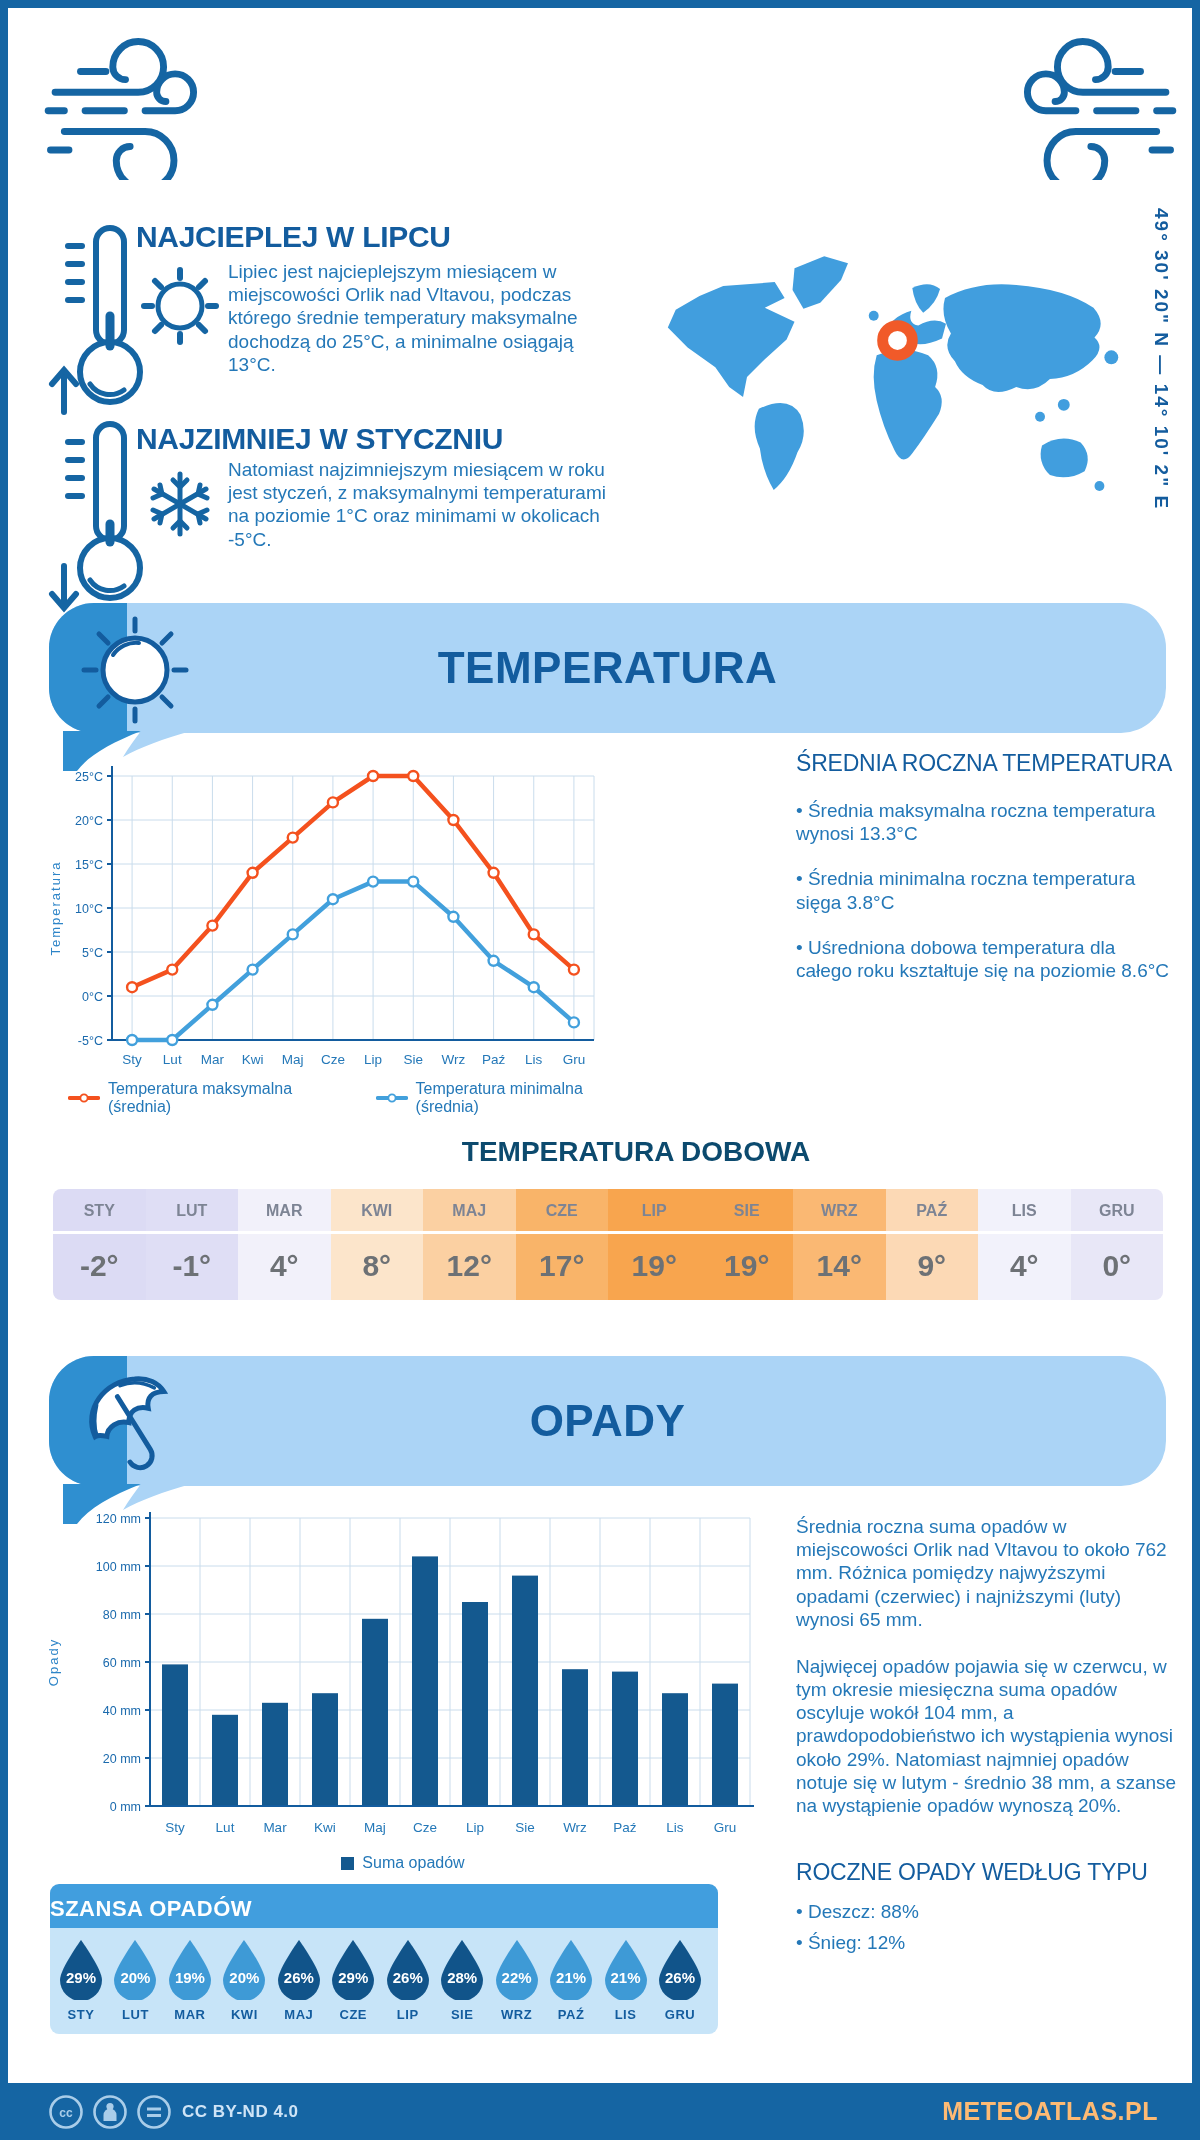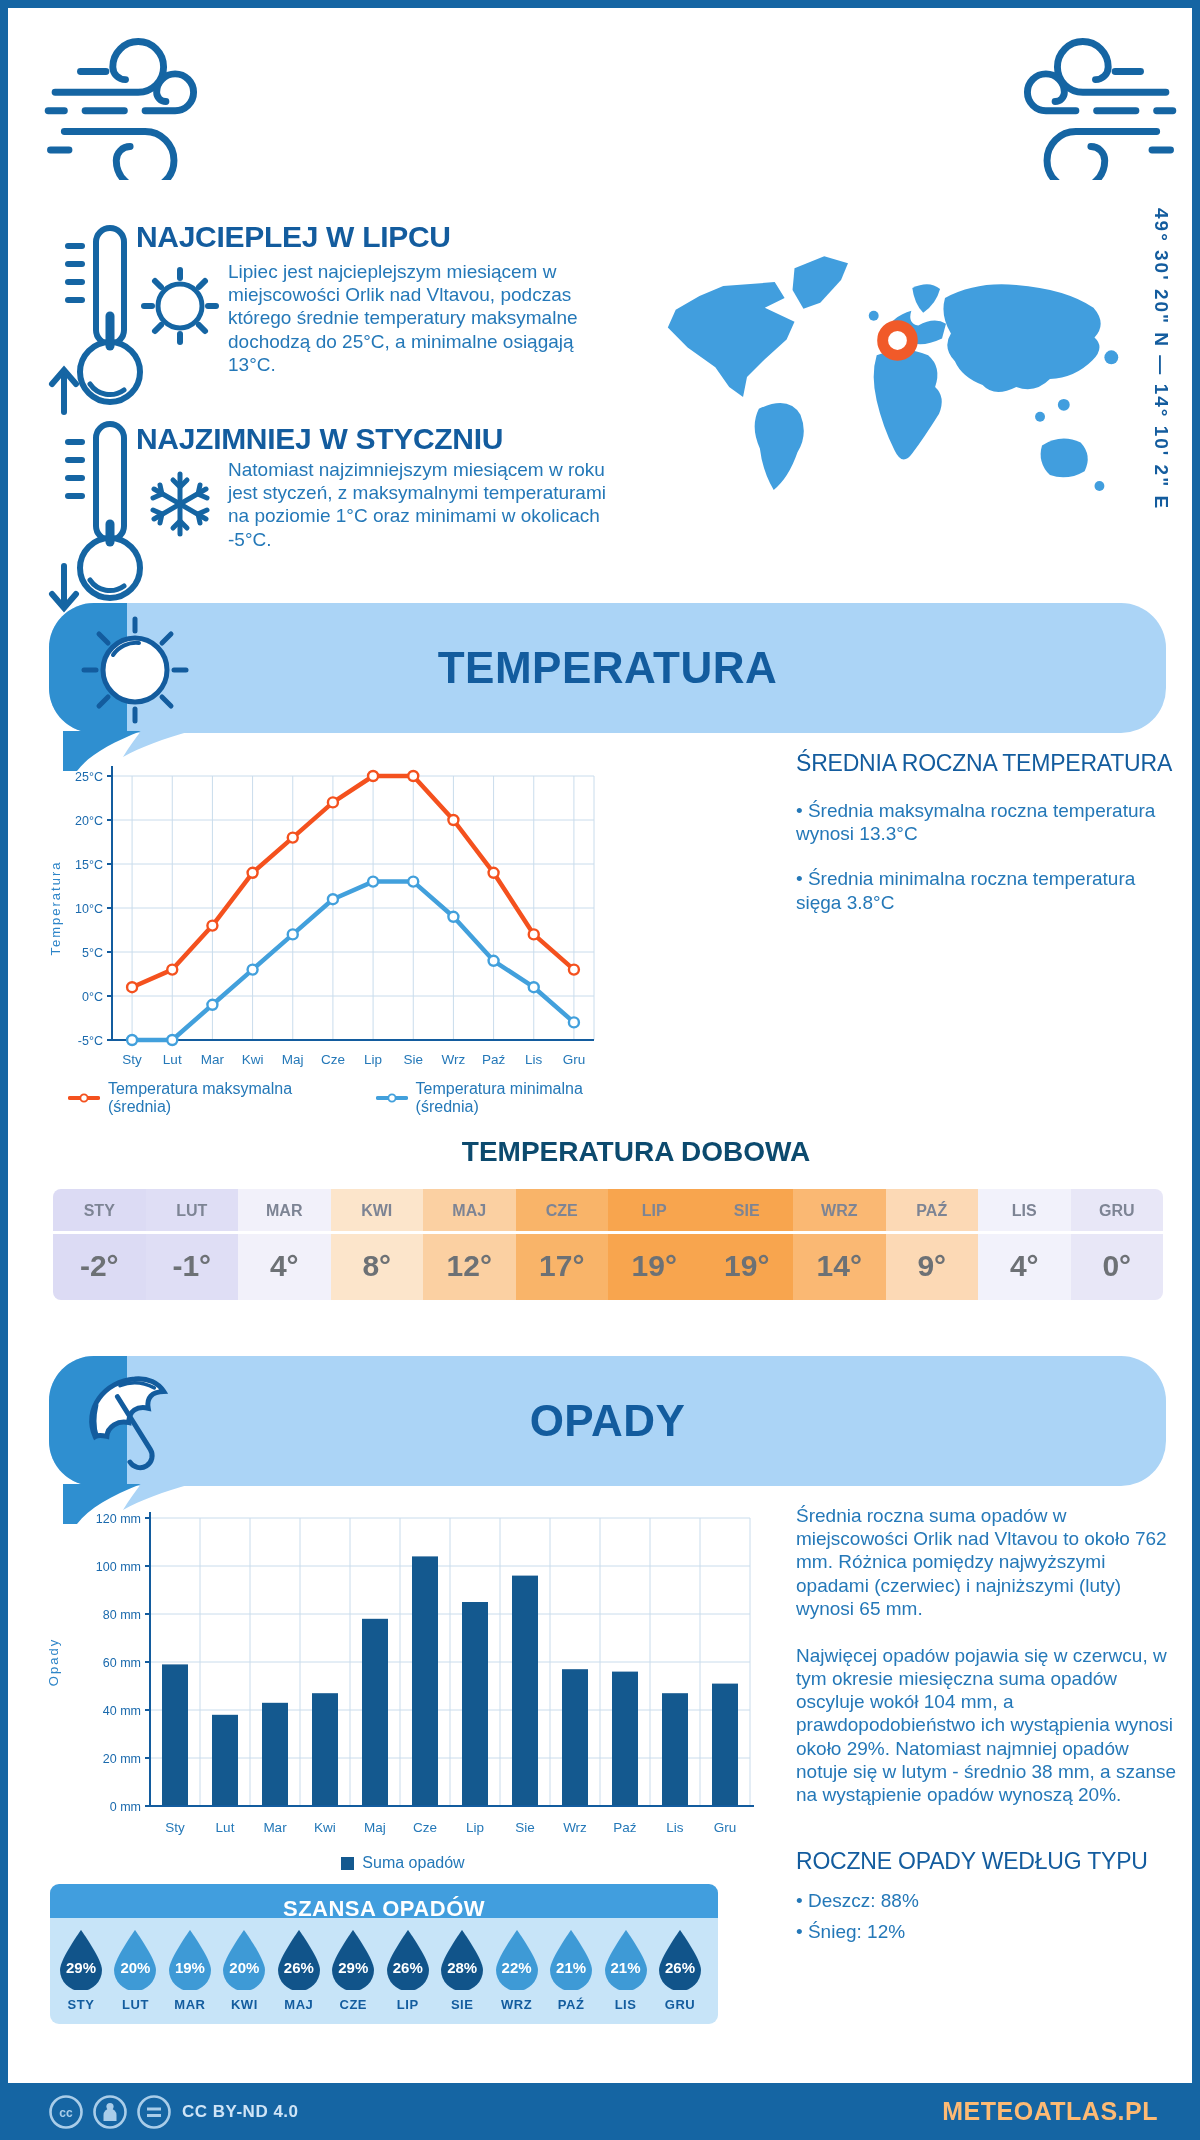--- a/index.html
+++ b/index.html
@@ -33,34 +33,34 @@
 
   
   .tick{font-size:12.5px;fill:#1b6aad;font-family:"Liberation Sans",sans-serif;}
   .cat{font-size:13.5px;fill:#2478b8;font-family:"Liberation Sans",sans-serif;}
   .ylab{font-size:13px;fill:#2e85c8;letter-spacing:2px;font-family:"Liberation Sans",sans-serif;}
   .legend-row{position:absolute;display:flex;justify-content:center;gap:56px;}
   .leg-item{display:flex;align-items:center;gap:8px;font-size:16px;color:#2478b8;}
 
   
   .aside-title{font-size:23px;font-weight:normal;color:#135c9e;margin:0 0 22px 0;letter-spacing:-.2px;}
-  .aside-p{font-size:19px;line-height:1.22;color:#2478b8;margin:0 0 24px 0;}
+  .aside-p{font-size:19px;line-height:1.22;color:#2478b8;margin:11px 0 24px 0;}
   .aside-bullet{font-size:19px;line-height:1.22;color:#2478b8;margin:0 0 22px 0;}
 
   
   .daily-title{position:absolute;left:0;width:100%;text-align:center;top:1128px;font-size:28px;font-weight:bold;color:#0c4a6e;padding-left:36px;}
   .daily-table{position:absolute;left:45px;top:1181px;width:1110px;display:flex;border-radius:8px;overflow:hidden;}
   .daily-col{flex:1 1 0;text-align:center;}
   .daily-col .m{display:block;font-size:16px;font-weight:bold;color:#7d8494;padding:13px 0 11px 0;border-bottom:3px solid #fff;}
   .daily-col .v{display:block;font-size:30px;font-weight:bold;color:#6d7175;padding:15px 0 17px 0;}
 
   
   .chance-box{position:absolute;left:42px;top:1876px;width:668px;border-radius:9px;overflow:hidden;}
-  .chance-head{background:#419ede;color:#fff;font-size:22px;font-weight:bold;text-align:center;
-               height:34px;line-height:50px;letter-spacing:.5px;}
+  .chance-head{background:#419ede;color:#fff;font-size:22px;font-weight:bold;
+               height:44px;line-height:50px;letter-spacing:.5px;}
   .chance-body{background:#c7e4f8;display:flex;justify-content:space-between;padding:10px 12px 12px 5px;}
   .drop{position:relative;width:52px;text-align:center;}
   .drop .pct{position:absolute;top:31px;left:0;right:0;text-align:center;color:#fff;font-weight:bold;font-size:15px;}
   .drop .mon{display:block;margin-top:3px;font-size:13px;font-weight:bold;color:#135c9e;letter-spacing:.5px;}
 
   
   .footer{position:absolute;left:0;bottom:0;width:100%;height:57px;background:#1565a3;display:flex;align-items:center;}
   .footer .cc-group{display:flex;align-items:center;gap:8px;margin-left:40px;}
   .footer .lic{color:#cfe4f6;font-weight:bold;font-size:17px;margin-left:10px;letter-spacing:.5px;}
   .footer .site{margin-left:auto;margin-right:34px;color:#fdba74;font-weight:bold;font-size:25px;letter-spacing:.5px;}
@@ -274,20 +274,21 @@
         <circle cx="19" cy="6" r="4.3" fill="#fff" stroke="#42a0dc" stroke-width="2.2"></circle>
         </svg>
         <span>Temperatura minimalna (średnia)</span>
       </div>
     </div>
 
   <div class="abs" style="left:788px;top:742px;width:380px">
     <h3 class="aside-title">ŚREDNIA ROCZNA TEMPERATURA</h3>
     <p class="aside-bullet">• Średnia maksymalna roczna temperatura wynosi 13.3°C</p>
     <p class="aside-bullet">• Średnia minimalna roczna temperatura sięga 3.8°C</p>
+    <p class="aside-bullet">• Uśredniona dobowa temperatura dla całego roku kształtuje się na poziomie 8.6°C</p>
   </div>
 
   <div class="daily-title">TEMPERATURA DOBOWA</div>
   <div class="daily-table">
       <div class="daily-col" style="background: rgb(220, 219, 244);">
         <span class="m">STY</span>
                      <span class="v">-2°</span>
       </div>
       <div class="daily-col" style="background: rgb(223, 222, 245);">
         <span class="m">LUT</span>

